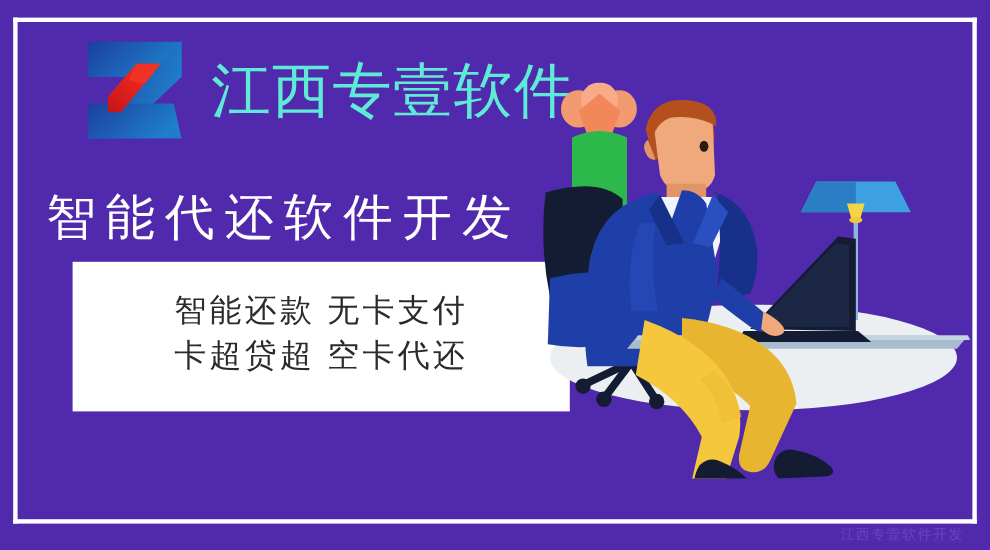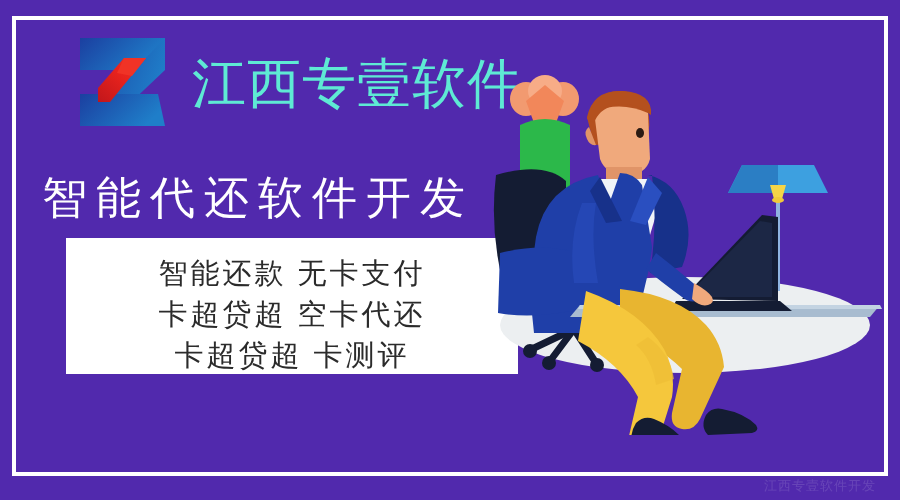--- a/index.html
+++ b/index.html
@@ -64,21 +64,21 @@
 
   
   .feature-box {
     position: absolute;
     left: 66px;
     top: 238px;
     width: 452px;
     height: 136px;
     background: #ffffff;
     box-sizing: border-box;
-    padding: 15px 0 0 0;
+    padding: 25px 0 0 0;
     text-align: center;
   }
   .feature-line {
     font-size: 29px;
     line-height: 41px;
     color: #2b2b2b;
     letter-spacing: 3px;
     white-space: nowrap;
     font-weight: 400;
   }
@@ -146,21 +146,20 @@
     </svg>
   </div>
 
   <div class="company-name">江西专壹软件</div>
 
   <div class="headline">智能代还软件开发</div>
 
   <div class="feature-box">
     <div class="feature-line">智能还款 无卡支付</div>
     <div class="feature-line">卡超贷超 空卡代还</div>
-    <div class="feature-line indent">卡超贷超 卡测评</div>
   </div>
 
   <div class="illo">
     <svg viewBox="0 0 420 360" xmlns="http://www.w3.org/2000/svg">
 
       <ellipse cx="215" cy="250" rx="185" ry="48" fill="#eceff1"></ellipse>
 
       <g>
         <ellipse cx="56" cy="24" rx="16" ry="17" fill="#f29a70"></ellipse>
         <ellipse cx="93" cy="24" rx="16" ry="17" fill="#f29a70"></ellipse>

